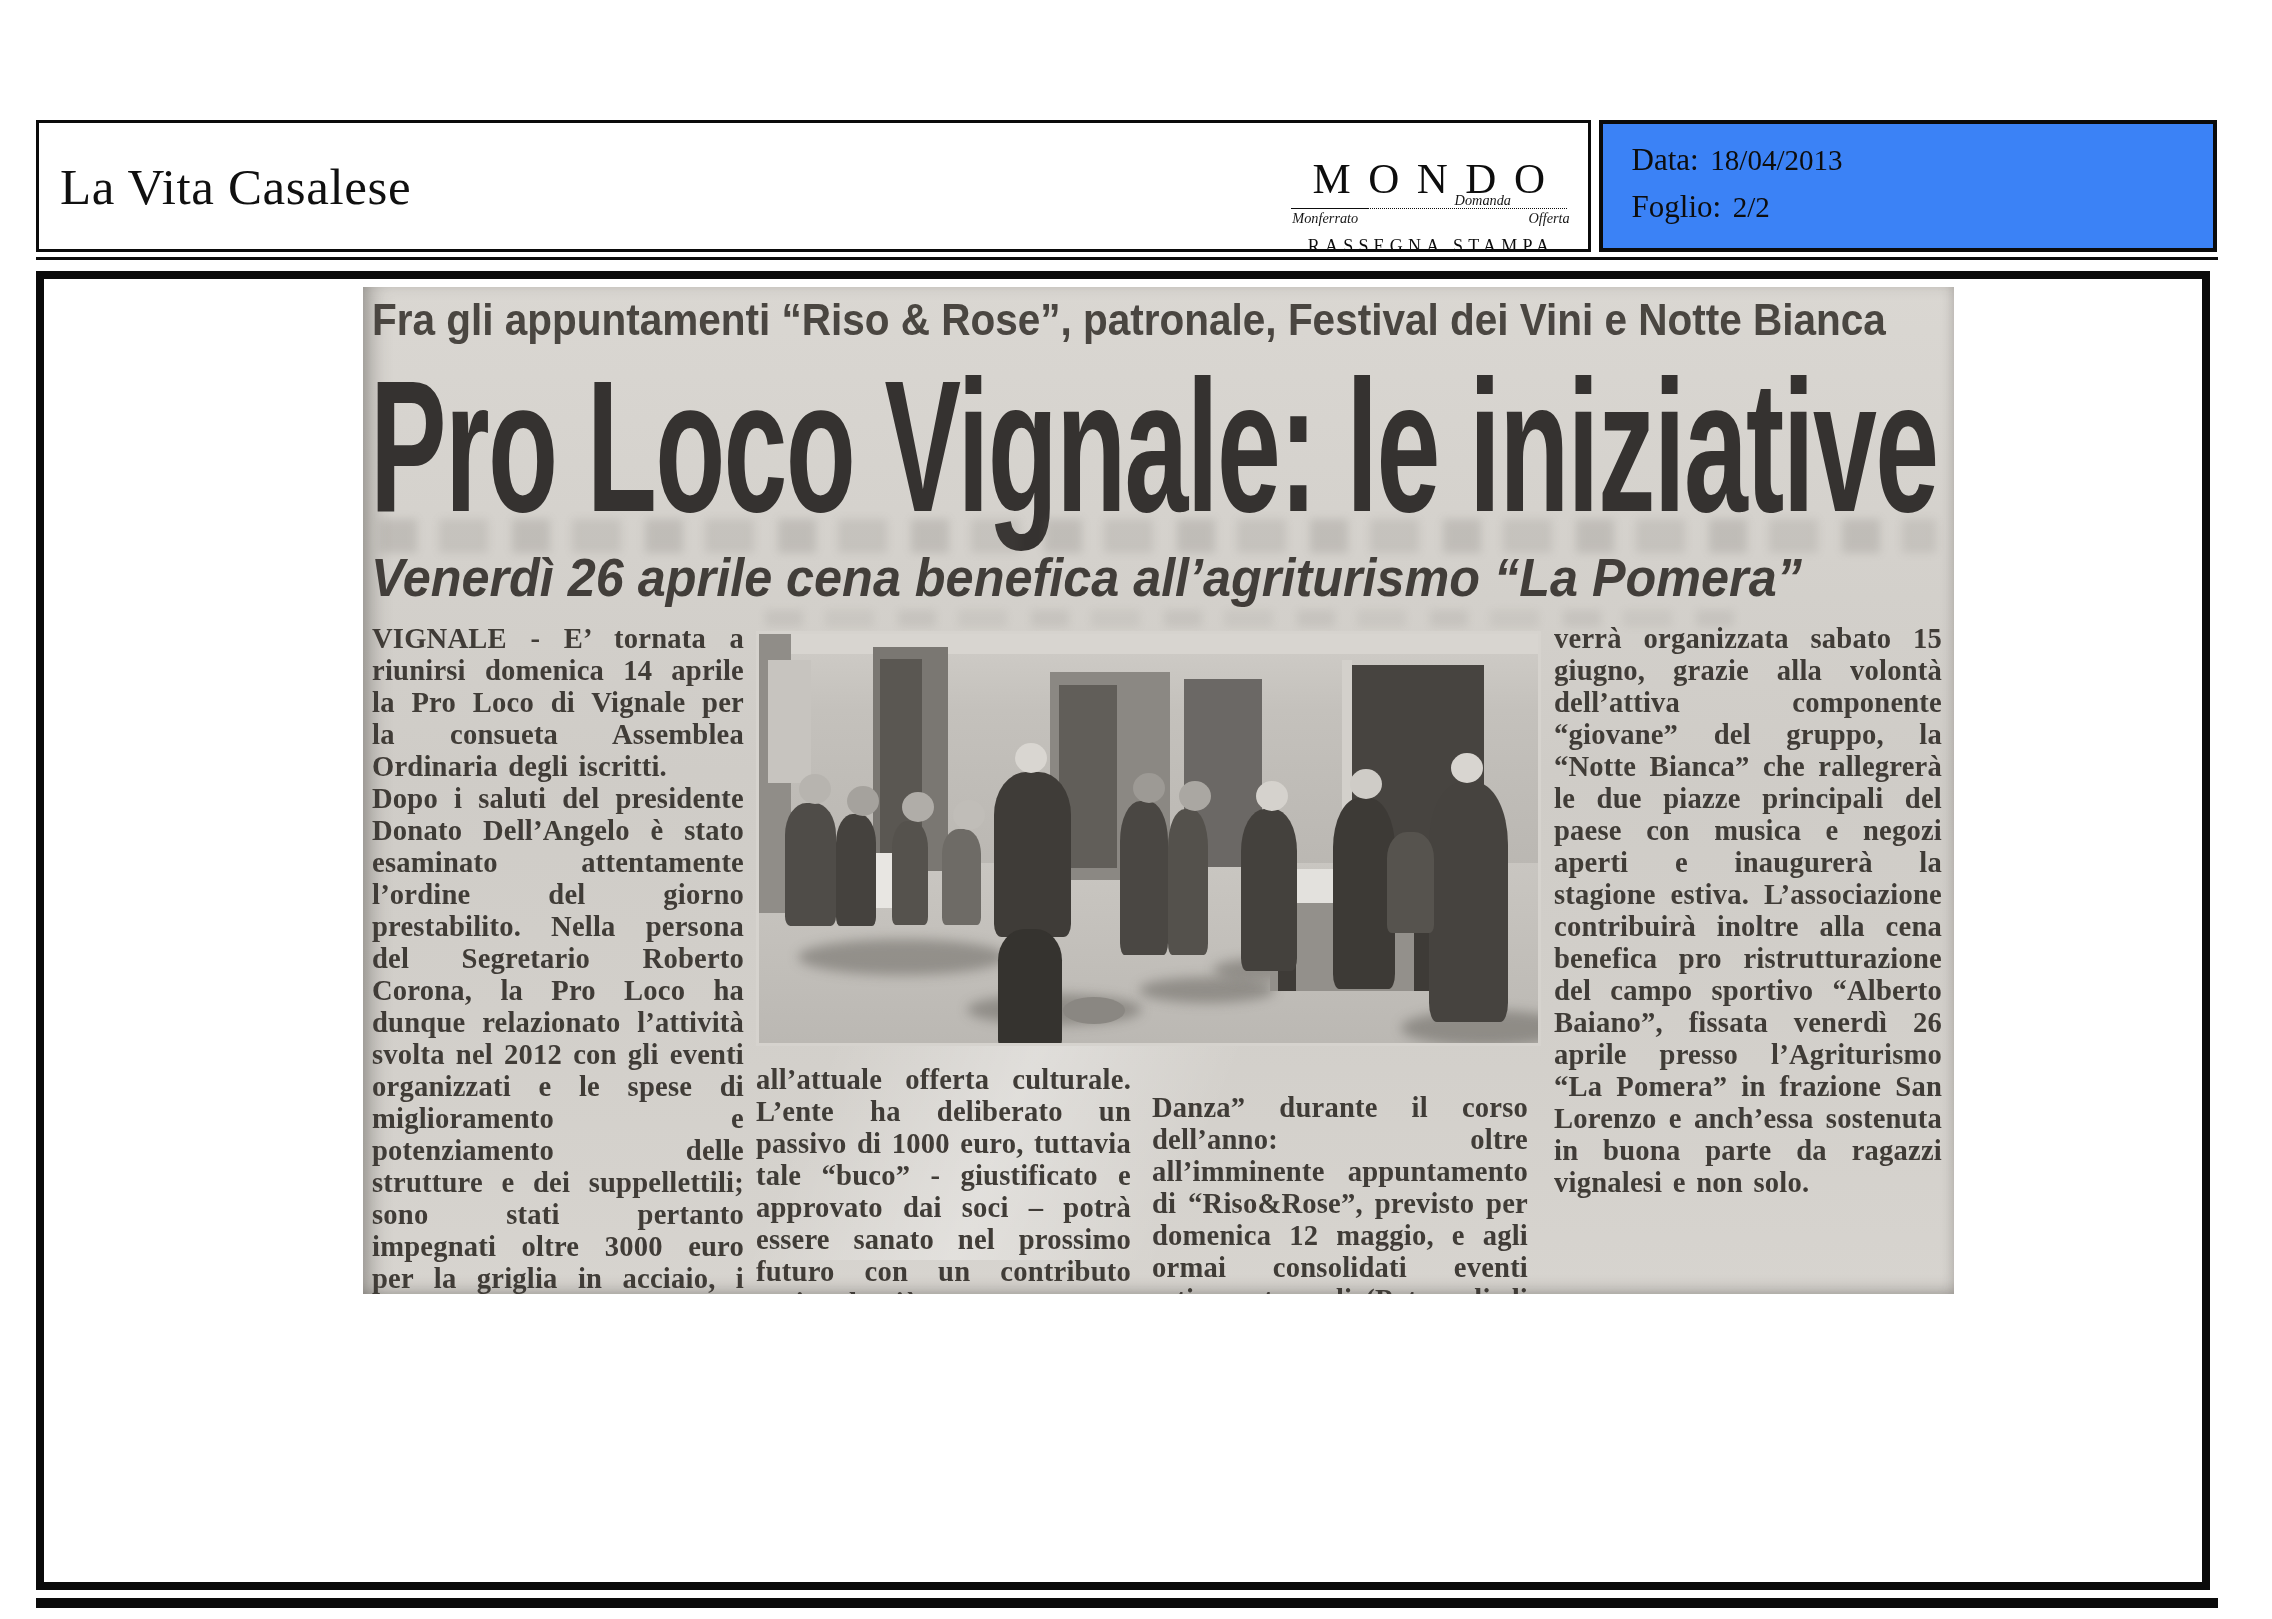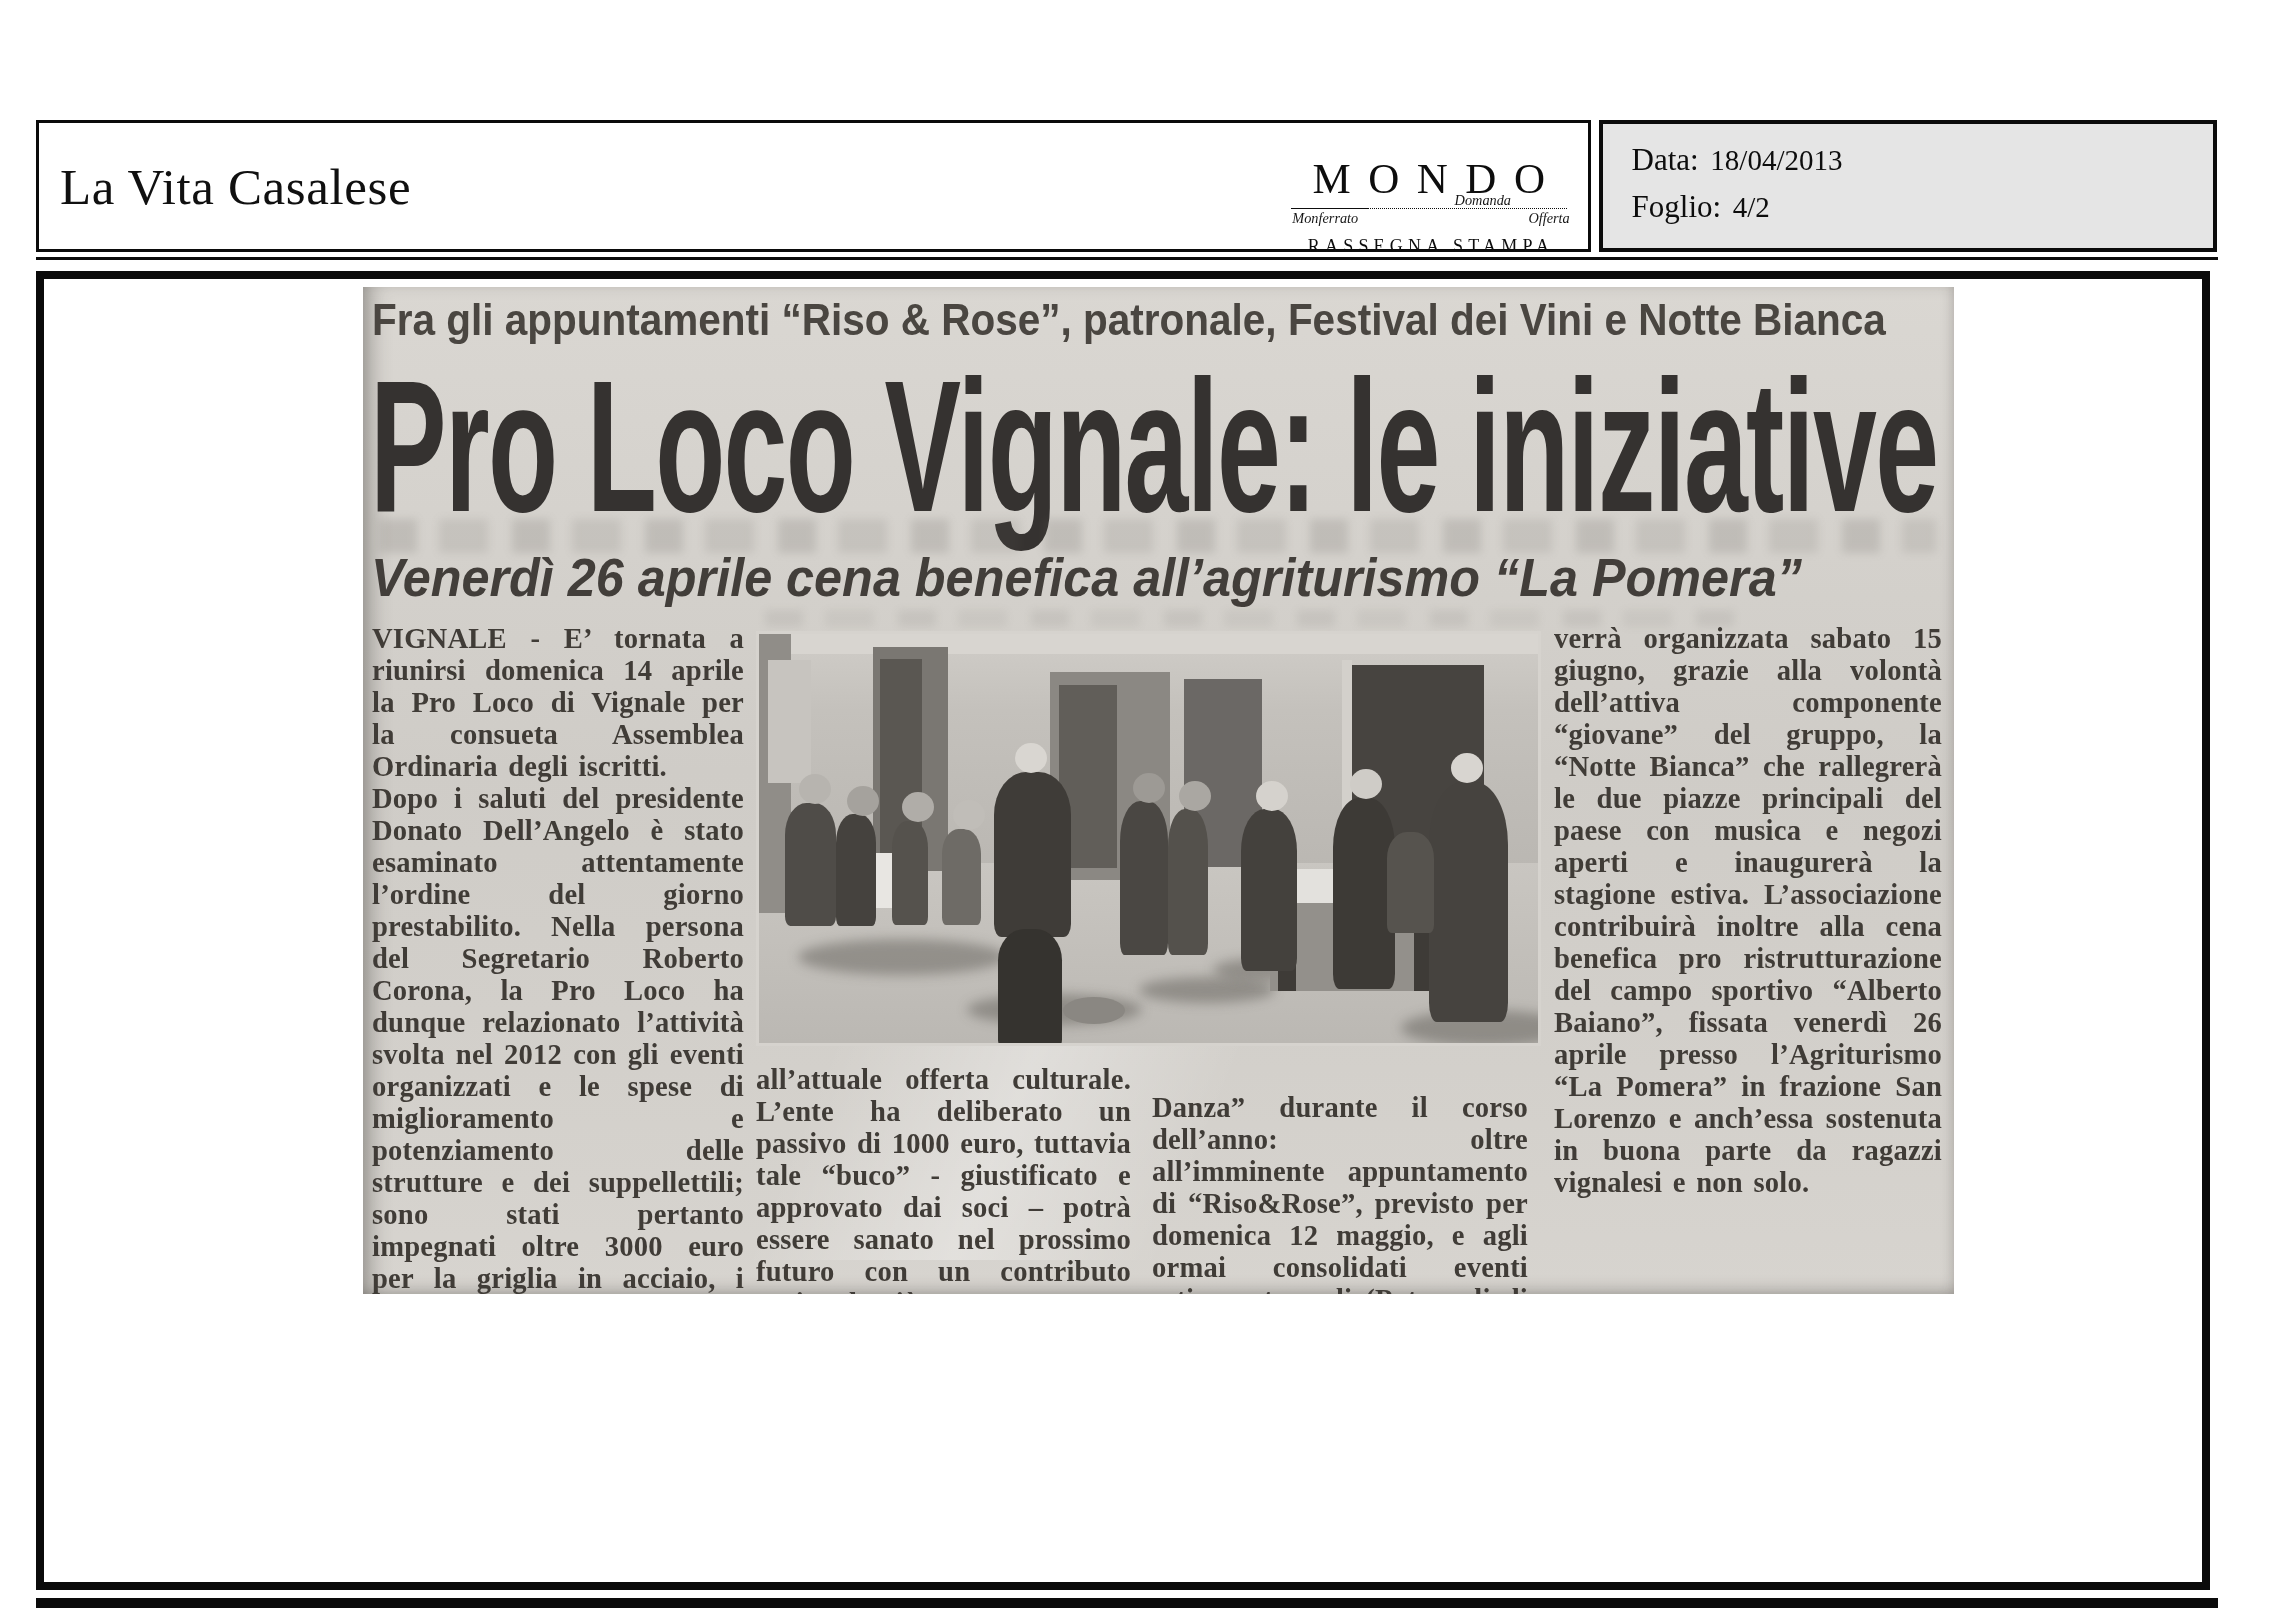--- a/index.html
+++ b/index.html
@@ -18,21 +18,21 @@
   #logo-rule{position:relative;height:19.5px;margin-top:1.3px;}
   #logo-dots{position:absolute;left:0;right:3.9px;top:6.5px;border-top:1.9px dotted #0d0d0d;}
   #logo-solid{position:absolute;left:0;top:6.5px;width:78px;border-top:1.9px solid #0d0d0d;}
   .logo-script{position:absolute;font-style:italic;font-size:14.3px;color:#161616;white-space:nowrap;}
   #logo-monferrato{left:1.3px;top:8.4px;}
   #logo-domanda{right:60px;top:-9px;}
   #logo-offerta{right:1.3px;top:8.4px;}
   #logo-tagline{margin-top:15.6px;text-align:center;font-size:18px;letter-spacing:5.2px;color:#0d0d0d;white-space:nowrap;}
 
   #hdr-right{position:absolute;left:1599px;top:120px;width:618px;height:132px;
-             border:4.5px solid #0b0b0b;box-sizing:border-box;background:#e5e5e5;}
+             border:4.5px solid #0b0b0b;box-sizing:border-box;background:#3b82f6;}
   .meta-row{position:absolute;left:28.6px;white-space:nowrap;}
   #meta-row-date{top:18px;}
   #meta-row-sheet{top:65px;}
   .meta-label{font-size:31px;color:#0d0d0d;}
   .meta-value{font-size:29px;color:#0d0d0d;padding-left:9px;}
 
   #hdr-rule{position:absolute;left:36px;top:257px;width:2182px;height:2.6px;background:#0b0b0b;}
 
   
   #main-box{position:absolute;left:36px;top:271px;width:2174px;height:1319px;
@@ -108,21 +108,21 @@
     <div id="pub-title">La Vita Casalese</div>
   </div>
 
   <div id="hdr-right">
     <div class="meta-row" id="meta-row-date">
       <span class="meta-label">Data:</span>
       <span class="meta-value">18/04/2013</span>
     </div>
     <div class="meta-row" id="meta-row-sheet">
       <span class="meta-label">Foglio:</span>
-      <span class="meta-value">4/2</span>
+      <span class="meta-value">2/2</span>
     </div>
   </div>
 
   <div id="hdr-rule"></div>
 
   <div id="main-box"></div>
 
   <div id="clipping">
     <div id="crease"></div>
 

